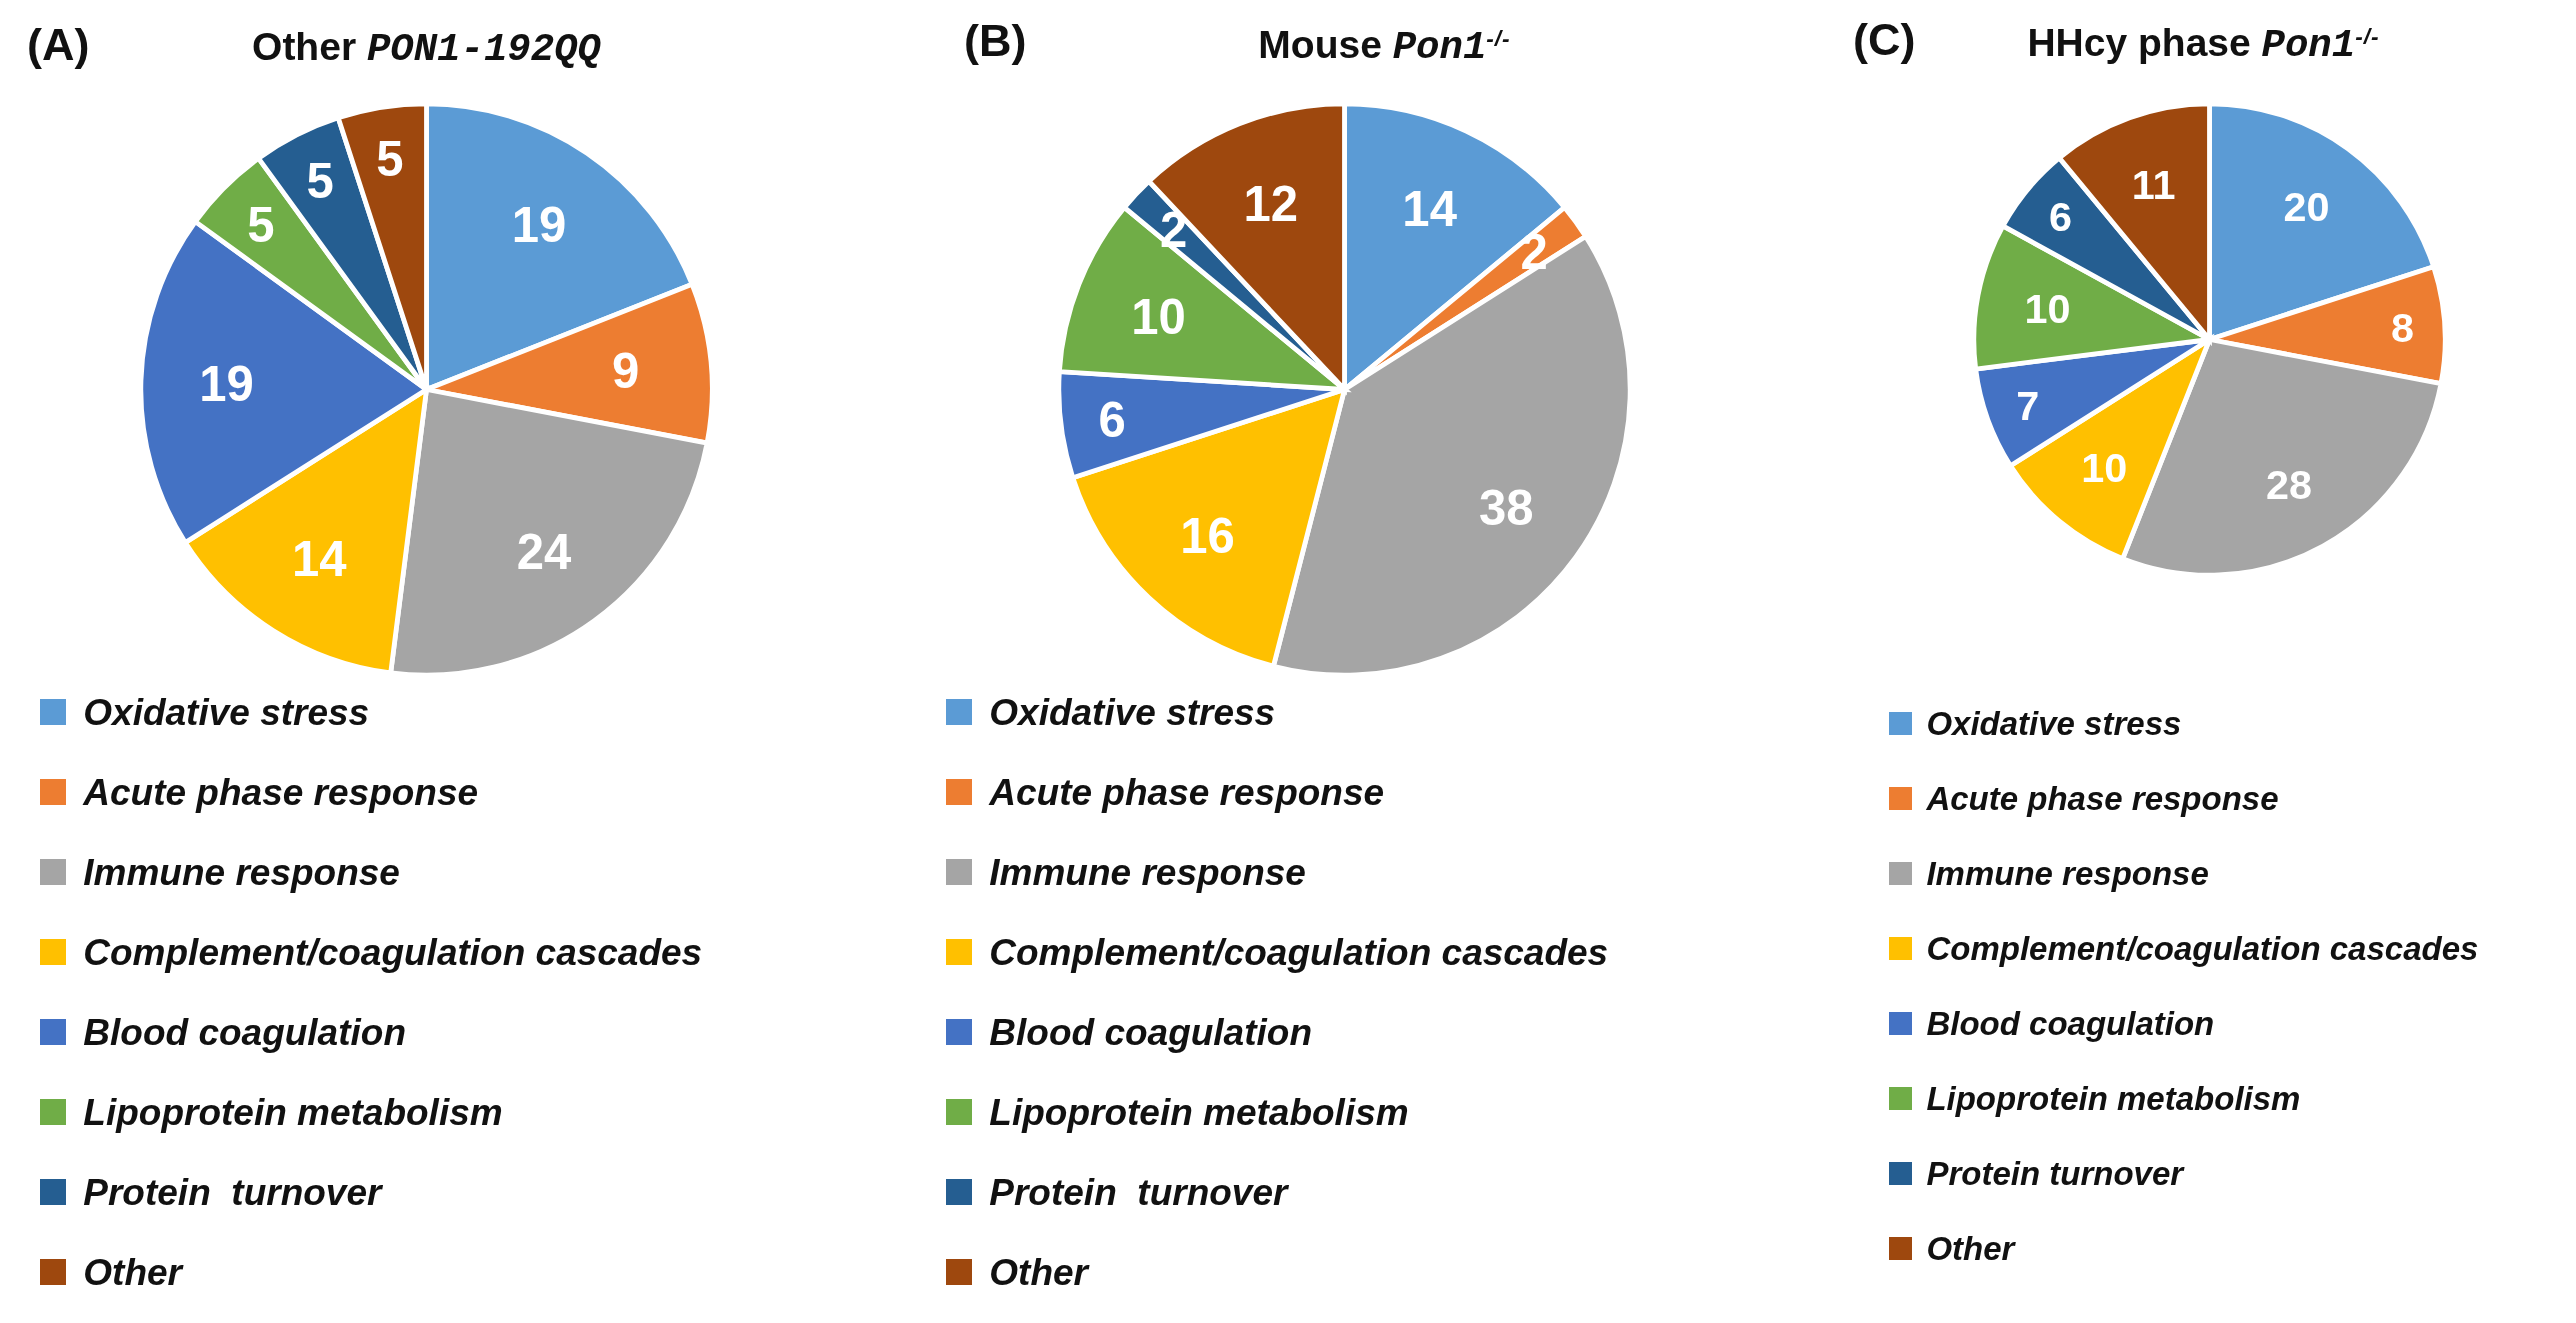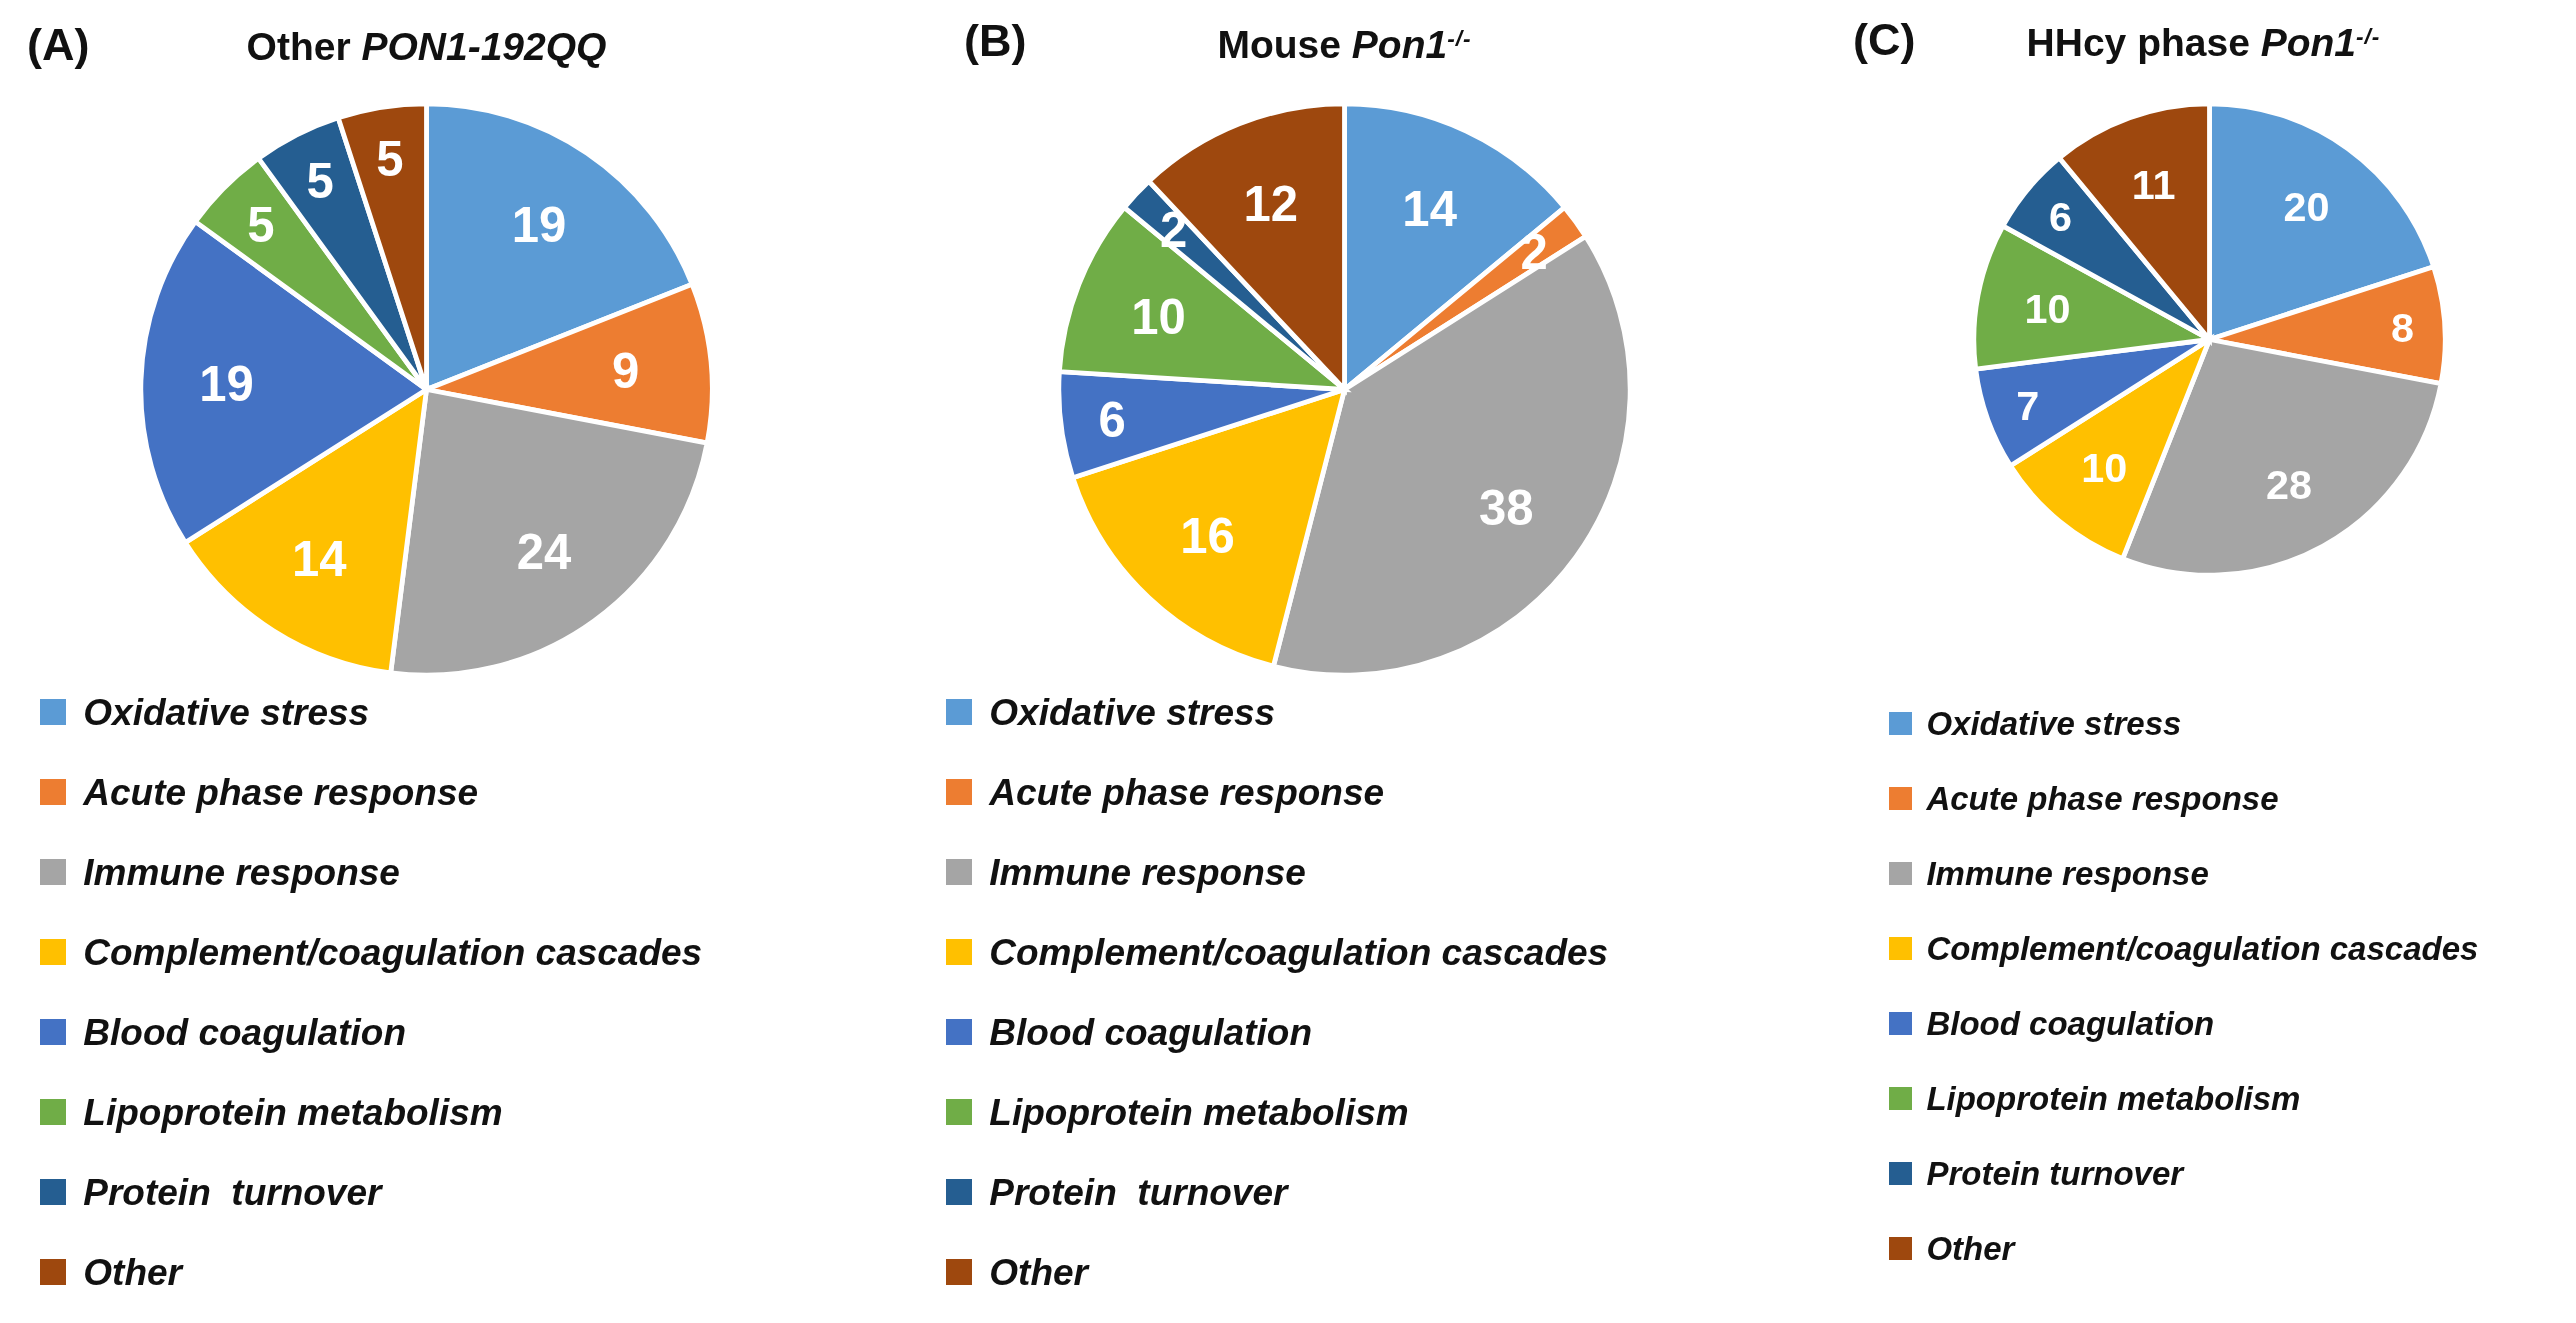--- a/index.html
+++ b/index.html
@@ -2,35 +2,35 @@
 <html><head>
 <meta charset="utf-8">
 <style>
   html,body{margin:0;padding:0;background:#fff;}
   #root{
     position:relative;width:2576px;height:1323px;background:#ffffff;
     font-family:"Liberation Sans",sans-serif;overflow:hidden;color:#111;
   }
   .tag{position:absolute;font-weight:700;font-size:45px;color:#111;}
   .title{position:absolute;font-weight:700;font-size:39px;color:#111;text-align:center;white-space:nowrap;}
-  .title .gene{font-style:italic;}
+  .title .gene{font-style:italic;font-family:Liberation Mono, monospace;}
   .title .sup{font-style:italic;font-size:58%;position:relative;top:-0.55em;letter-spacing:1px;}
   svg.pie{position:absolute;display:block;}
   .pie text{font-family:"Liberation Sans",sans-serif;font-weight:700;fill:#ffffff;}
   .legend{position:absolute;list-style:none;margin:8px;padding:0;font-style:italic;}
   .legend li{display:flex;align-items:center;height:42px;margin-bottom:38px;}
   .sw{width:26px;height:26px;margin-right:17.3px;flex:none;}
   .lt{font-weight:700;font-size:37px;color:#111;white-space:pre;line-height:1;}
   #panel-c .legend li{height:40px;margin-bottom:35px;}
   #panel-c .sw{width:23px;height:23px;margin-right:14.4px;}
   #panel-c .lt{font-size:33px;}
   
   #tag-a{left:27px;top:19px;}   #title-a{left:138px;top:25px;width:577px;}
   #pie-a{left:136px;top:99px;} #legend-a{left:32px;top:683px;}
-  #tag-b{left:964px;top:15.4px;} #title-b{left:1056px;top:23px;width:577px;}
+  #tag-b{left:964px;top:15.4px;} #title-b{left:1096px;top:23px;width:577px;}
   #pie-b{left:1054px;top:99px;}#legend-b{left:938px;top:683px;}
   #tag-c{left:1853px;top:13.5px;} #title-c{left:1915px;top:21px;width:577px;}
   #pie-c{left:1969px;top:99px;}#legend-c{left:1881px;top:695px;}
 </style>
 </head>
 <body>
 
 <div id="root">
 
   <section>

